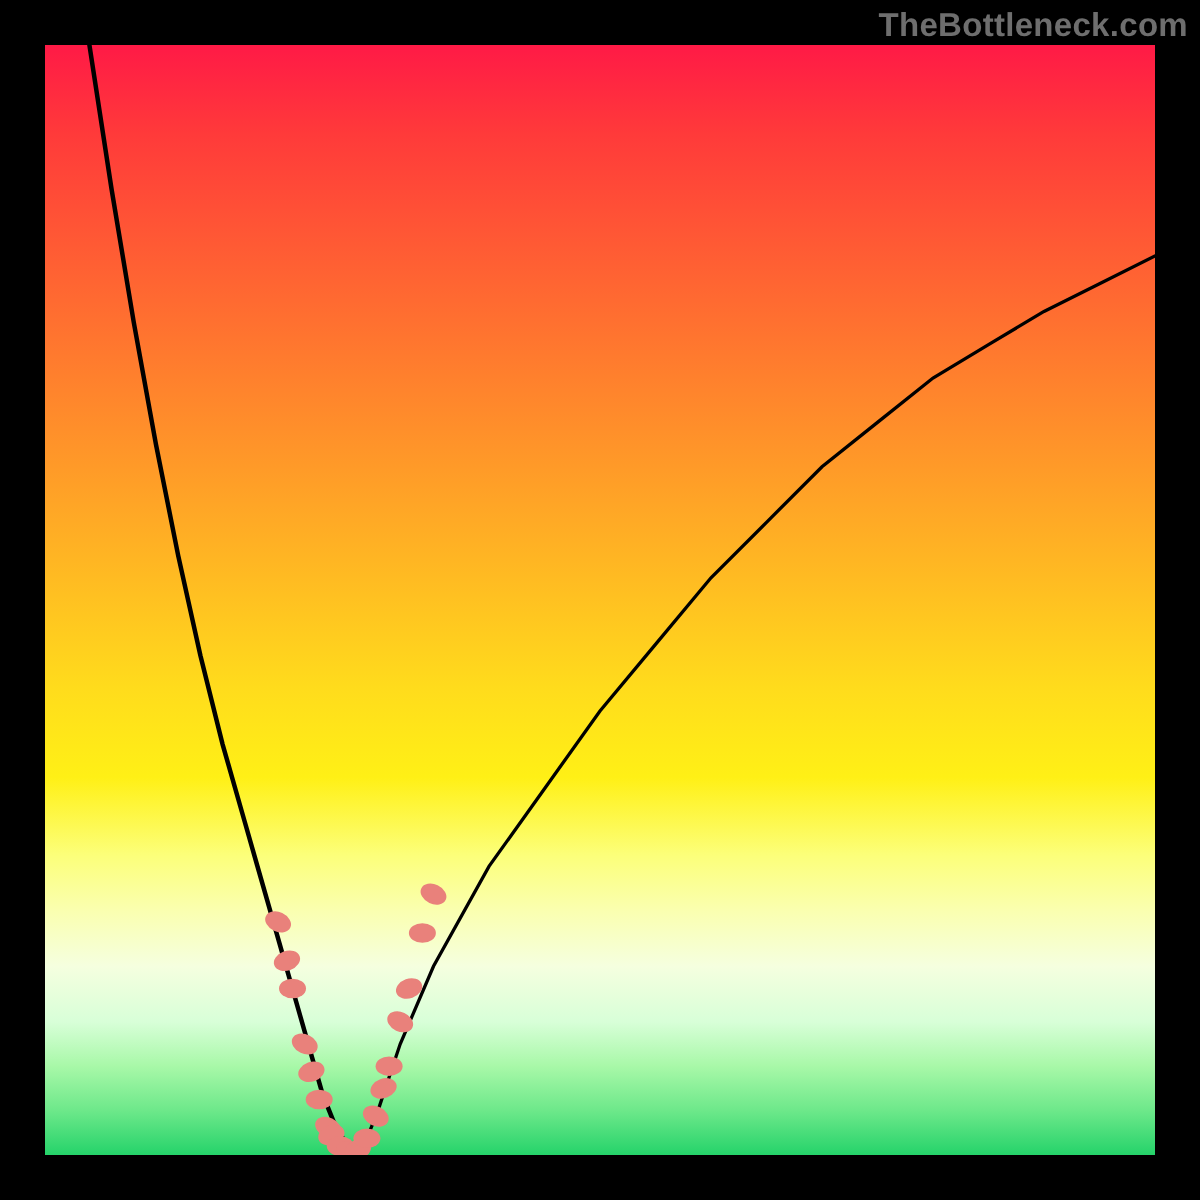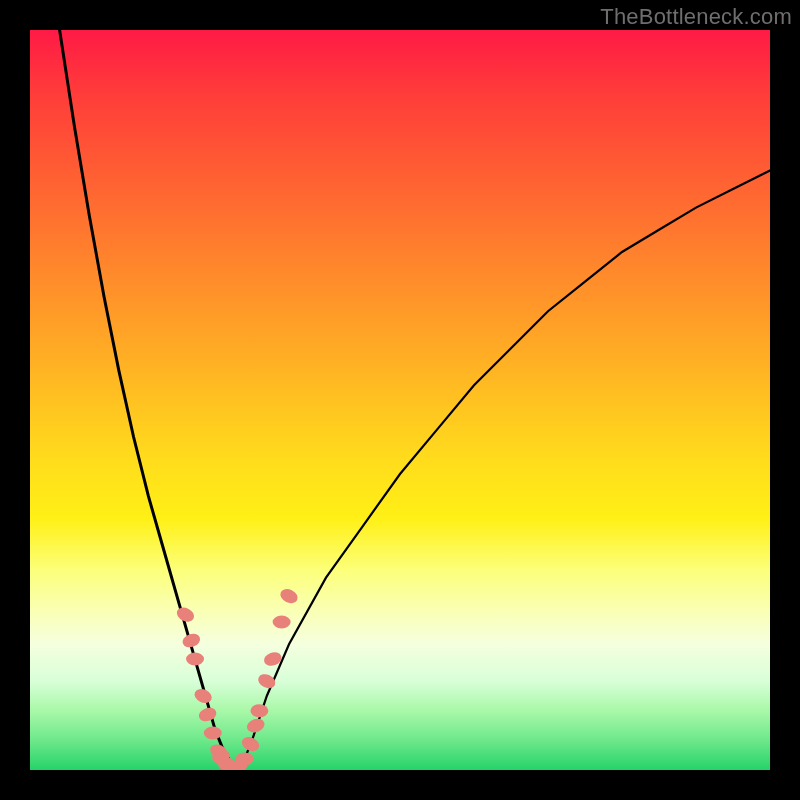--- a/index.html
+++ b/index.html
@@ -42,21 +42,21 @@
       #6de88a 96%,
       #25d36a 100%
     );
   }
   .watermark {
     position: absolute;
     top: 4px;
     right: 8px;
     color: #6e6e6e;
     font-size: 22px;
-    font-weight: 400;
+    font-weight: 700;
     letter-spacing: 0.2px;
     user-select: none;
   }
   svg.curves {
     position: absolute;
     top: 0;
     left: 0;
     width: 740px;
     height: 740px;
   }

